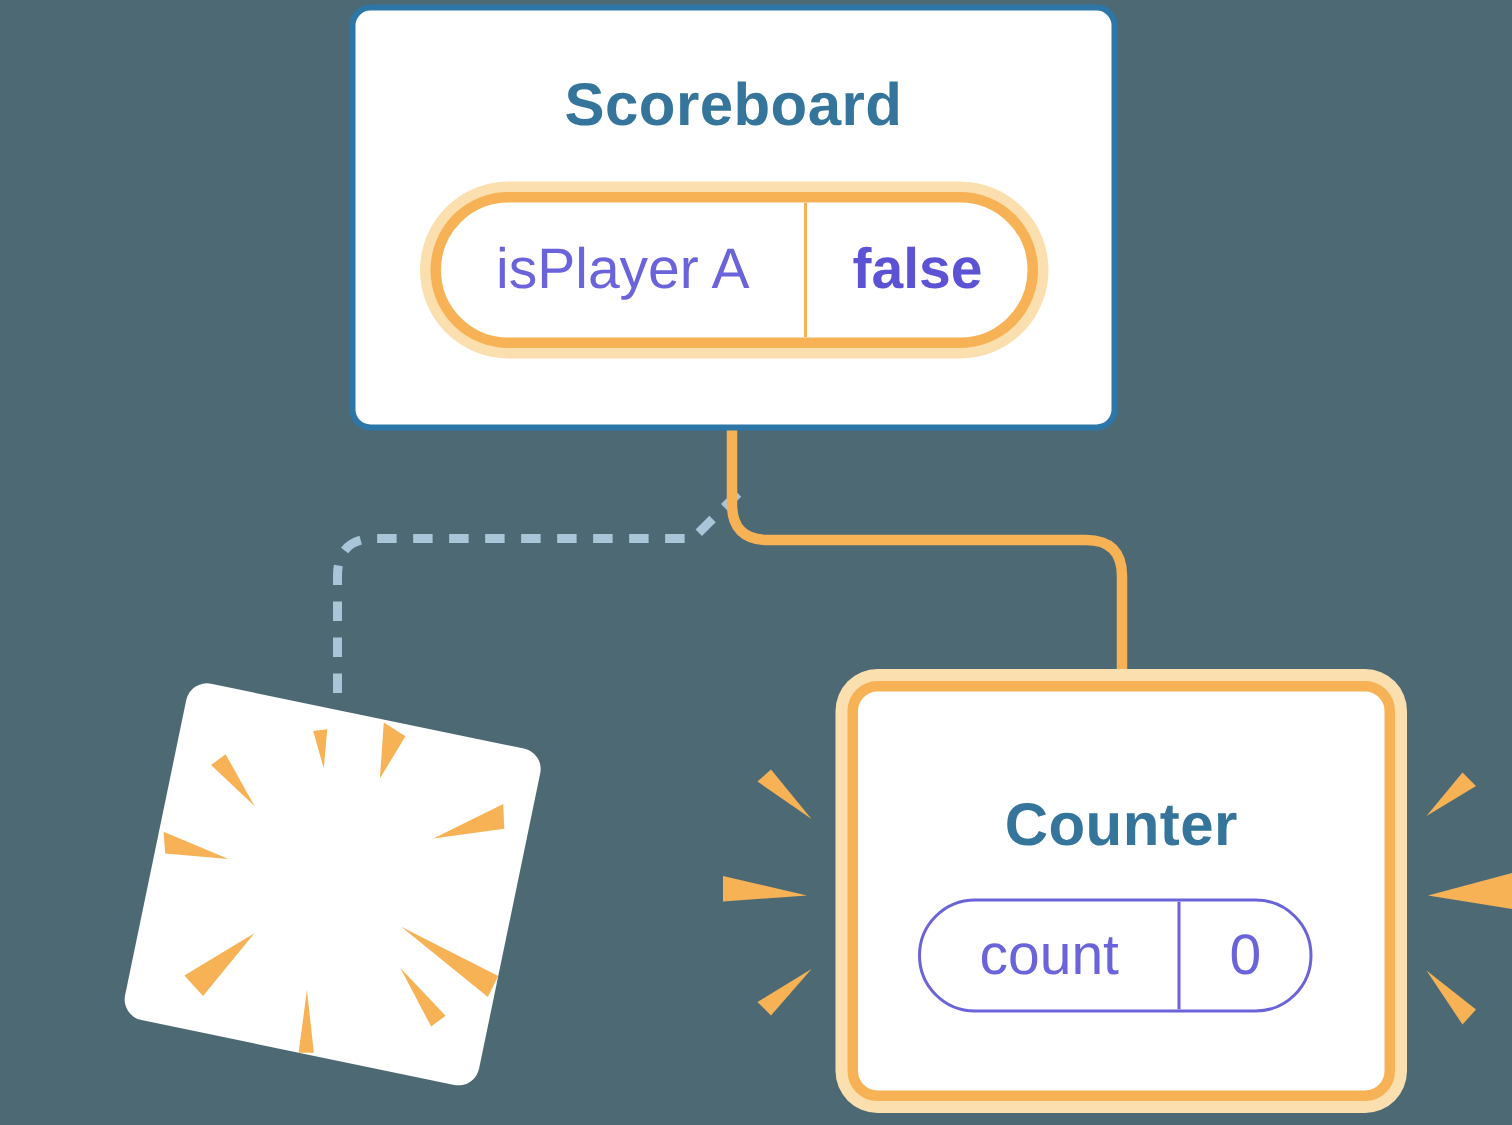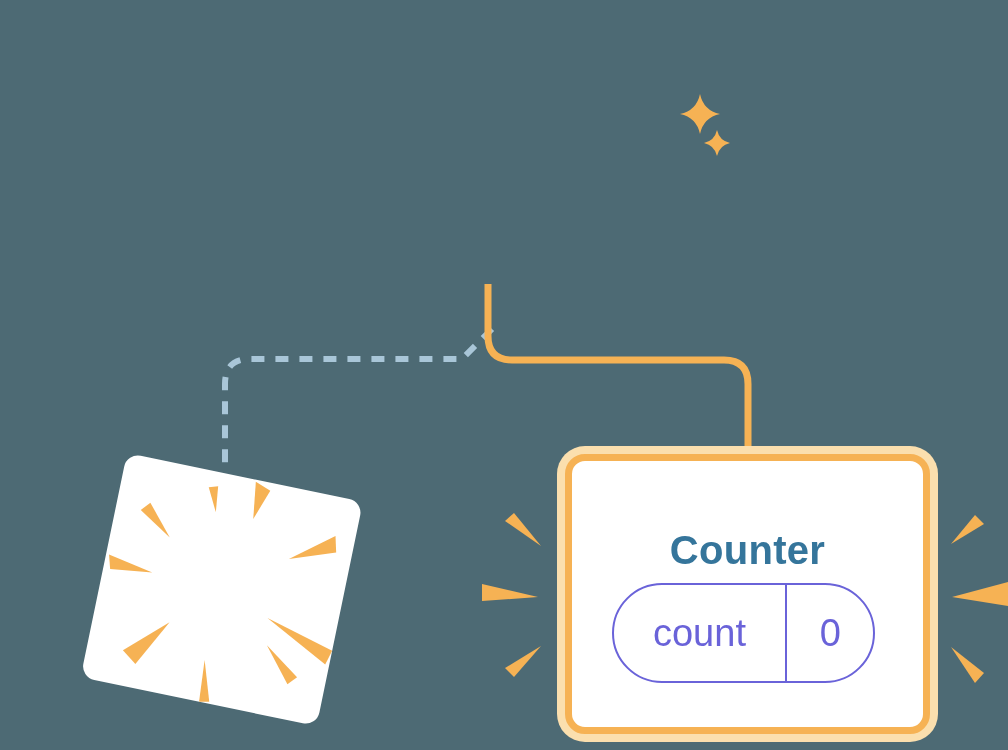--- a/index.html
+++ b/index.html
@@ -95,22 +95,22 @@
     width:365px;height:280px;
     box-sizing:border-box;
     background:var(--card-white);
     border:7px solid var(--orange);
     box-shadow:0 0 0 8px var(--orange-glow);
     border-radius:20px;
     z-index:2;
   }
   .counter .card-title{top:65px;}
   .pill-purple{
-    left:40px;top:122px;
-    width:263px;height:100px;
+    left:40px;top:138px;
+    width:263px;height:76px;
     border:2.5px solid var(--purple);
   }
   .pill-purple .cell-name{flex:0 0 66%;}
   .pill-purple .cell-value{flex:1;}
   .pill-purple .pill-divider{width:2.5px;background:var(--purple);}
 
   
   .poof-card{
     position:absolute;
     left:127px;top:453px;
@@ -145,20 +145,28 @@
       <polygon class="ray" points="1008,582 1008,606 952,597"></polygon>
       <polygon class="ray" points="975,683 984,673 951,647"></polygon>
     </g>
 
     <g>
       <path class="sparkle" d="M 700 94 Q 703.5 110.5 720 114 Q 703.5 117.5 700 134 Q 696.5 117.5 680 114 Q 696.5 110.5 700 94 Z"></path>
       <path class="sparkle" d="M 717 130 Q 719.4 140.6 730 143 Q 719.4 145.4 717 156 Q 714.6 145.4 704 143 Q 714.6 140.6 717 130 Z"></path>
     </g>
   </svg>
 
+  <div class="scoreboard">
+    <div class="card-title">Scoreboard</div>
+    <div class="pill pill-orange">
+      <div class="pill-cell cell-name">isPlayer A</div>
+      <div class="pill-divider"></div>
+      <div class="pill-cell cell-value">false</div>
+    </div>
+  </div>
 
   <div class="counter">
     <div class="card-title">Counter</div>
     <div class="pill pill-purple">
       <div class="pill-cell cell-name">count</div>
       <div class="pill-divider"></div>
       <div class="pill-cell cell-value">0</div>
     </div>
   </div>
 

